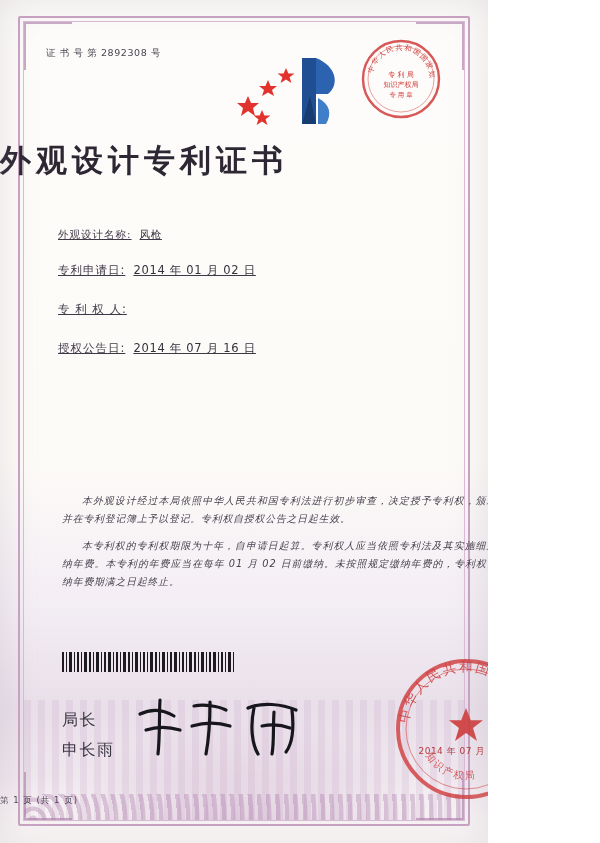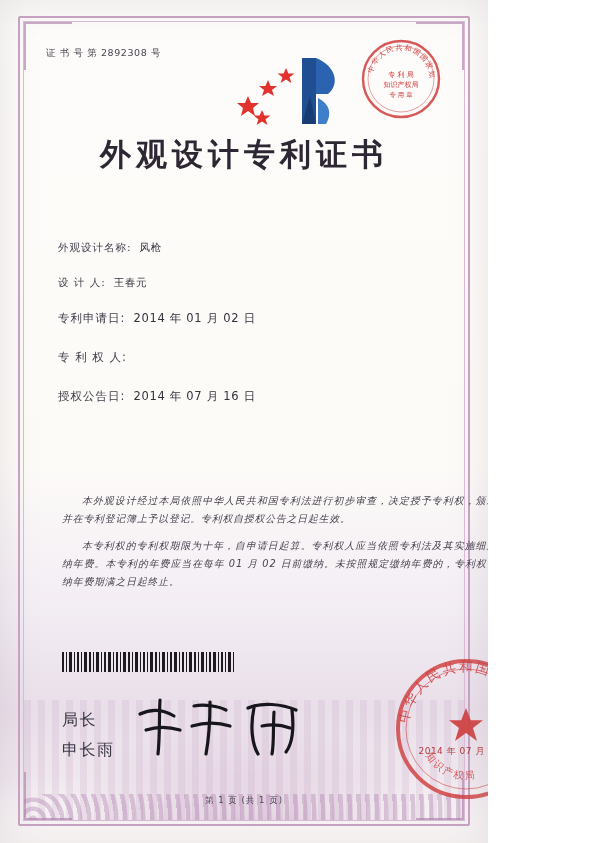--- a/index.html
+++ b/index.html
@@ -98,36 +98,36 @@
 
   
   #stamp-top {
     position: absolute;
     right: 46px; top: 38px;
     width: 82px; height: 82px;
   }
 
   .title {
     position: absolute;
-    left: 0; right: 0; top: 134px;
-    text-align: center;
+    left: 0; right: 0; top: 140px;
     font-family: "DejaVu Serif", serif;
     font-size: 31px;
     font-weight: bold;
     letter-spacing: 5px;
     color: #2d2733;
   }
 
   
   .fields {
     position: absolute;
-    left: 58px; top: 241px;
+    left: 58px; top: 228px;
     width: 470px;
     color: #3f3947;
     font-family: "DejaVu Sans", sans-serif;
+    text-decoration: underline;
   }
   .field-row {
     display: flex;
     align-items: baseline;
     margin-bottom: 21px;
     font-size: 10.5px;
   }
   .field-row .lbl {
     white-space: nowrap;
     letter-spacing: 1px;
@@ -189,21 +189,20 @@
     width: 148px;
     text-align: center;
     font-size: 9px;
     color: #b4383a;
     letter-spacing: .5px;
   }
 
   .page-footer {
     position: absolute;
     left: 0; right: 0; bottom: 36px;
-    text-align: center;
     font-size: 8.5px;
     color: #4b4553;
     letter-spacing: 1px;
   }
 </style>
 </head>
 <body>
 
 <div id="certificate">
 
@@ -248,24 +247,20 @@
       <text x="41" y="59" text-anchor="middle" font-size="6.4" fill="#cf3b3b" font-family="DejaVu Sans, sans-serif">专 用 章</text>
     </svg>
   </div>
 
   <div class="title">外观设计专利证书</div>
 
   <div class="fields">
     <div class="field-row">
       <span class="lbl">外观设计名称:</span>
       <span class="val">风枪</span>
-    </div>
-    <div class="field-row">
-      <span class="lbl">设  计  人:</span>
-      <span class="val">王春元</span>
     </div>
     <div class="field-row large">
       <span class="lbl">专利申请日:</span>
       <span class="val">2014 年 01 月 02 日</span>
     </div>
     <div class="field-row large">
       <span class="lbl">专 利 权 人:</span>
     </div>
     <div class="field-row large">
       <span class="lbl">授权公告日:</span>

